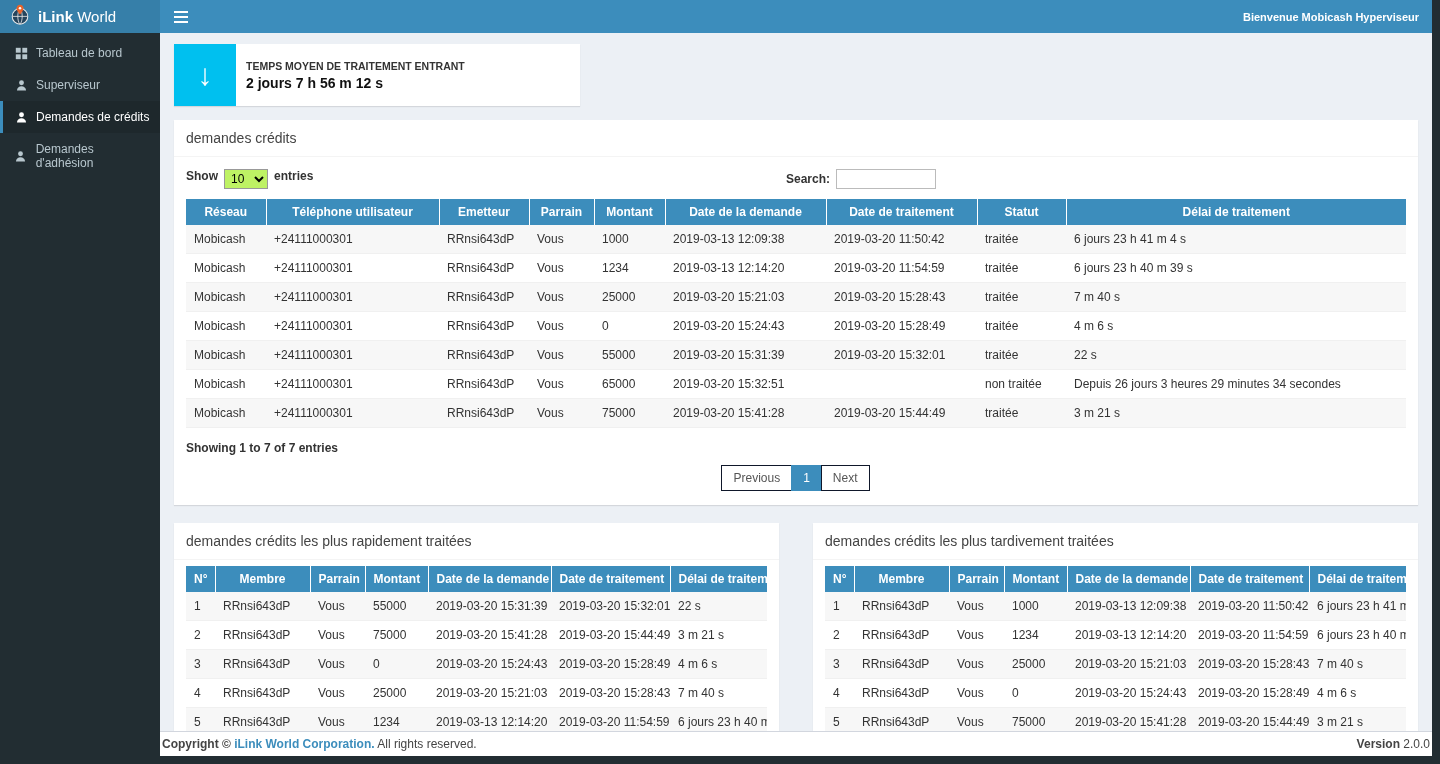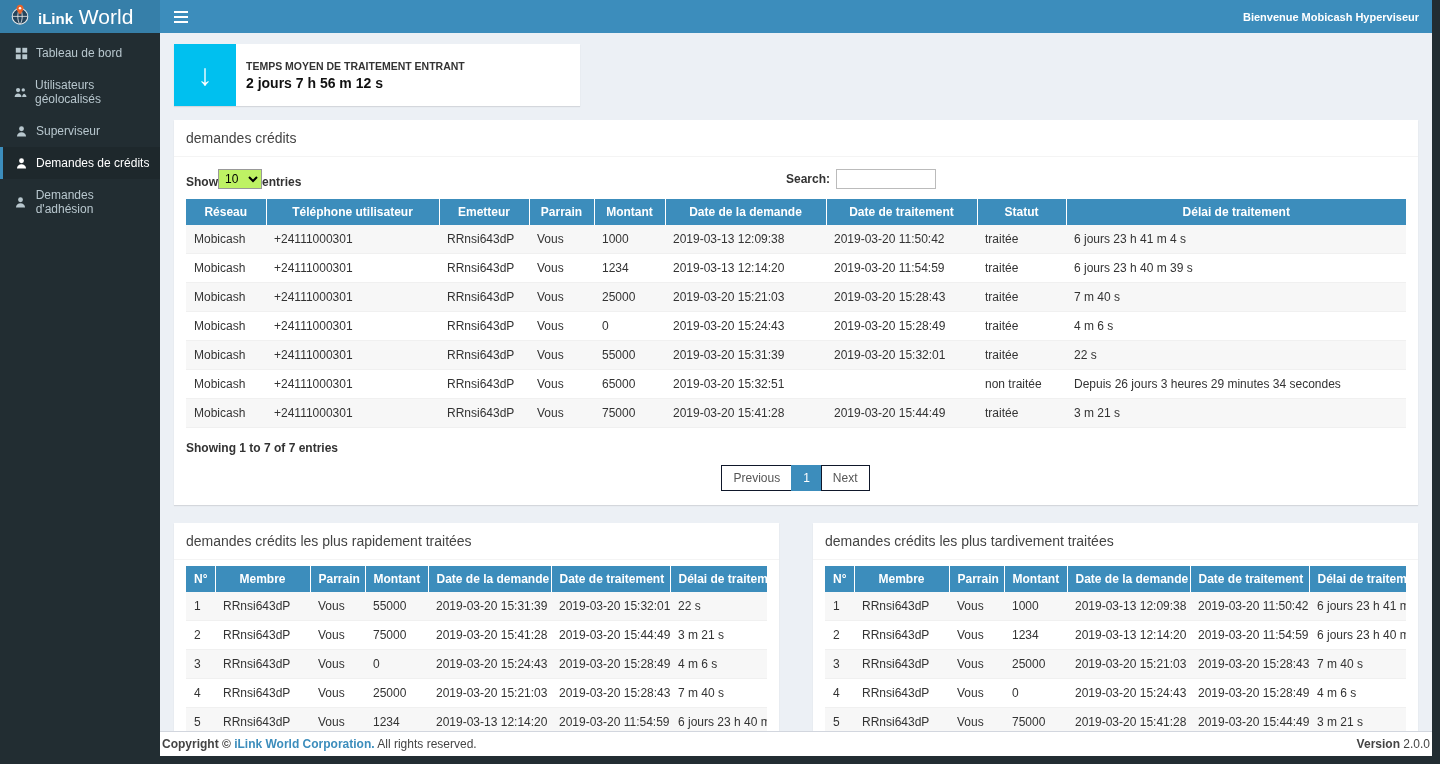--- a/index.html
+++ b/index.html
@@ -11,21 +11,21 @@
   }
   .app { display: flex; width: 1440px; height: 764px; }
 
   
   .sidebar { width: 160px; height: 764px; background: #222d32; flex-shrink: 0; }
   .logo {
     height: 33px; background: #367fa9; color: #fff;
     display: flex; align-items: center; gap: 7px; padding: 0 9px; cursor: pointer;
   }
   .logo .brand-bold { font-weight: 700; font-size: 15px; }
-  .logo .brand-light { font-weight: 300; font-size: 21px; }
+  .logo .brand-light { font-weight: 300; font-size: 15px; }
   .nav { padding-top: 4px; }
   .nav-item {
     display: flex; align-items: center; gap: 8px;
     padding: 9px 8px 9px 11px; font-size: 12px; color: #b8c7ce;
     border-left: 3px solid transparent; cursor: pointer;
   }
   .nav-item .icon { width: 14px; height: 14px; display: inline-flex; align-items: center; justify-content: center; }
   .nav-item.active { background: #1e282c; color: #fff; border-left-color: #3c8dbc; }
 
   
@@ -50,21 +50,21 @@
   .info-box-text { font-size: 10.5px; font-weight: 600; color: #333; text-transform: uppercase; }
   .info-box-number { font-size: 14px; font-weight: 700; color: #111; margin-top: 3px; }
 
   
   .panel { background: #fff; box-shadow: 0 1px 1px rgba(0,0,0,0.1); margin-bottom: 18px; }
   .panel-header { padding: 10px 12px; font-size: 14px; color: #444; border-bottom: 1px solid #f4f4f4; }
   .panel-body { padding: 6px 12px 12px; }
 
   
   .dt-controls { display: flex; align-items: center; margin: 6px 0 10px; font-size: 12px; font-weight: 700; color: #333; }
-  .dt-length { display: flex; align-items: flex-end; }
+  .dt-length { display: flex; align-items: flex-start; gap: 6px; }
   .dt-length select { font-size: 12px; padding: 1px 2px; border: 1px solid #999; background: #bef264; min-width: 44px; height: 20px; }
   .dt-search { margin-left: auto; margin-right: 470px; display: flex; align-items: center; gap: 6px; }
   .dt-search input { width: 100px; height: 20px; border: 1px solid #bbb; padding: 2px 5px; font-size: 12px; background: #fff; }
 
   
   table.dt { width: 100%; border-collapse: collapse; font-size: 12px; color: #333; table-layout: fixed; }
   .dt th {
     background: #3c8dbc; color: #fff; text-align: center; font-weight: 700;
     padding: 6px 8px; font-size: 12px; border-right: 1px solid #fff; cursor: pointer;
     overflow: hidden; white-space: nowrap;
@@ -138,31 +138,20 @@
               <rect x="9" y="1" width="6" height="6"></rect>
               <rect x="1" y="9" width="6" height="6"></rect>
               <rect x="9" y="9" width="6" height="6"></rect>
             </svg>
         </span>
         <span>Tableau de bord</span>
       </div>
       <div class="nav-item">
         <span class="icon">
           <svg viewBox="0 0 16 16" width="13" height="13" fill="currentColor">
-              <circle cx="5" cy="5" r="2.6"></circle>
-              <path d="M0.8 13.4c0-2.3 1.9-4.1 4.2-4.1s4.2 1.8 4.2 4.1z"></path>
-              <circle cx="11.4" cy="4.8" r="2.1"></circle>
-              <path d="M10 13.4c.2-2 1.1-3.5 2.4-4 1.7.4 2.9 2 2.9 4z"></path>
-            </svg>
-        </span>
-        <span>Utilisateurs géolocalisés</span>
-      </div>
-      <div class="nav-item">
-        <span class="icon">
-          <svg viewBox="0 0 16 16" width="13" height="13" fill="currentColor">
               <circle cx="8" cy="4.6" r="3"></circle>
               <path d="M2.4 14c0-3.1 2.5-5.1 5.6-5.1s5.6 2 5.6 5.1z"></path>
             </svg>
         </span>
         <span>Superviseur</span>
       </div>
       <div class="nav-item active">
         <span class="icon">
           <svg viewBox="0 0 16 16" width="13" height="13" fill="currentColor">
               <circle cx="8" cy="4.6" r="3"></circle>

